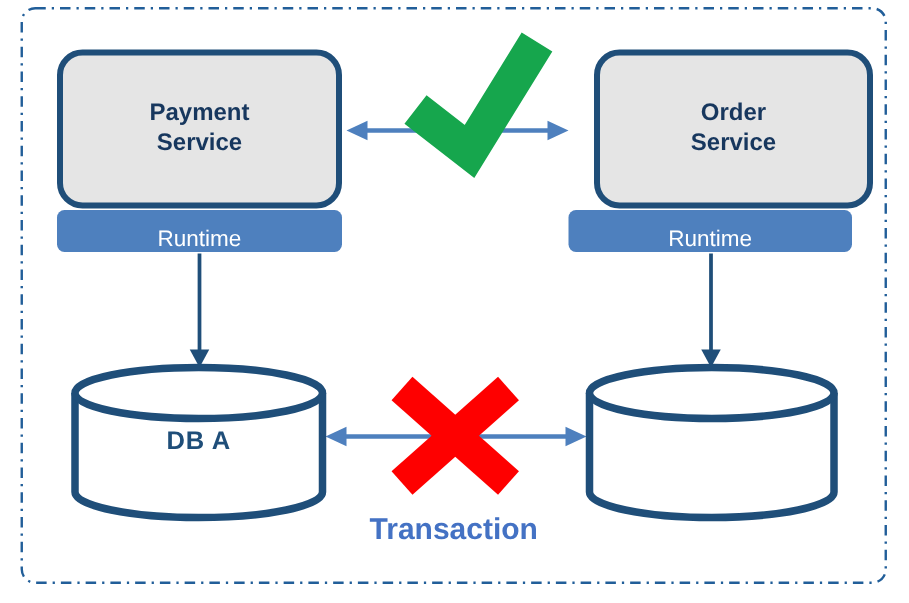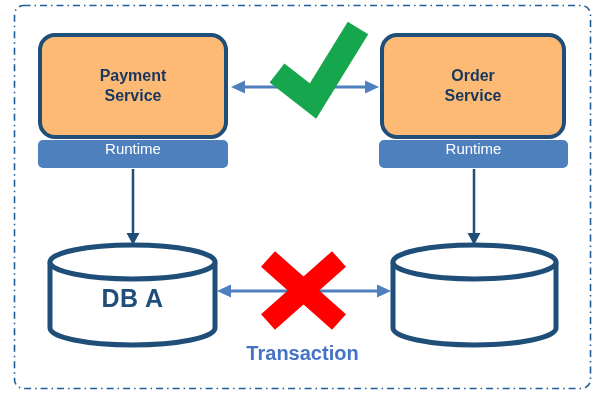--- a/index.html
+++ b/index.html
@@ -13,58 +13,58 @@
   }
   .stage svg.layer {
     position: absolute;
     left: 0; top: 0;
     width: 606px; height: 402px;
     z-index: 1;
   }
   .service-box {
     position: absolute;
     box-sizing: border-box;
-    background: #fdba74;
+    background: #e5e5e5;
     border: 4px solid #1F4E79;
     border-radius: 17px;
     display: flex;
     align-items: center;
     justify-content: center;
     z-index: 2;
   }
   .service-box .service-label {
     max-width: 84px;
     text-align: center;
     font-size: 16px;
     font-weight: bold;
     line-height: 1.25;
     color: #17375E;
   }
   .service-box.payment { left: 38px; top: 33px; width: 190px; height: 106px; }
-  .service-box.order   { left: 380px; top: 33px; width: 186px; height: 106px; }
+  .service-box.order   { left: 396px; top: 33px; width: 186px; height: 106px; }
   .runtime-bar {
     position: absolute;
     top: 140px;
     height: 28px;
     background: #4E80BE;
     border-radius: 5px;
     display: flex;
-    align-items: flex-start;
+    align-items: flex-end;
     justify-content: center;
     color: #ffffff;
     font-size: 15px;
     z-index: 2;
   }
   .runtime-bar.left  { left: 38px;  width: 190px; }
   .runtime-bar.right { left: 379px; width: 189px; }
   .db-label {
     position: absolute;
     top: 284px;
     text-align: center;
-    font-size: 25px;
+    font-size: 17px;
     font-weight: 600;
     letter-spacing: 0.5px;
     color: #1F4E79;
     z-index: 2;
   }
   .db-label.a { left: 50px;  width: 165px; }
   .db-label.b { left: 393px; width: 163px; }
   .transaction-label {
     position: absolute;
     left: 230px;

